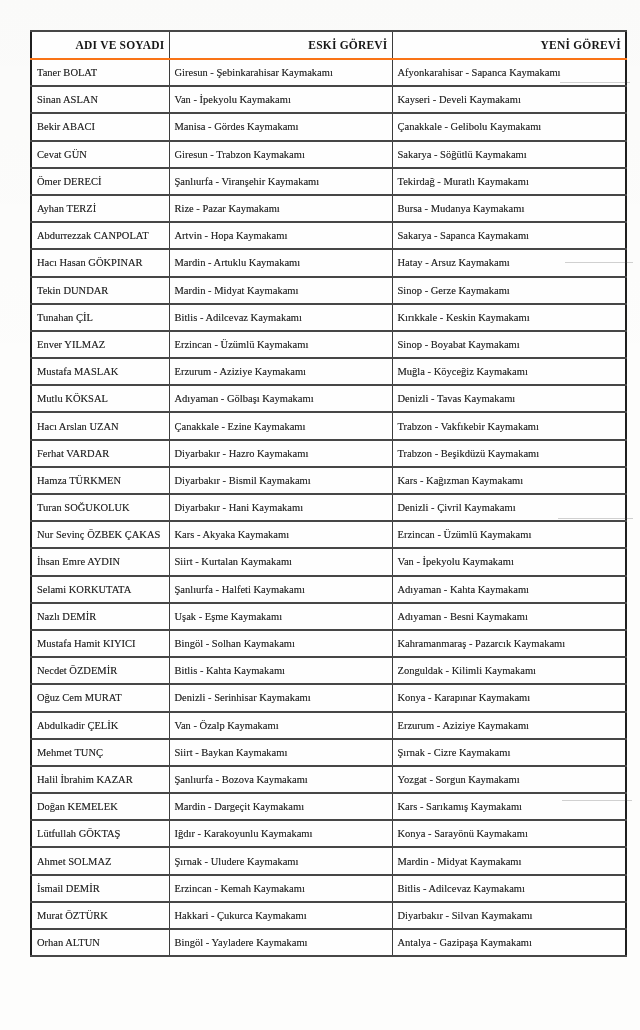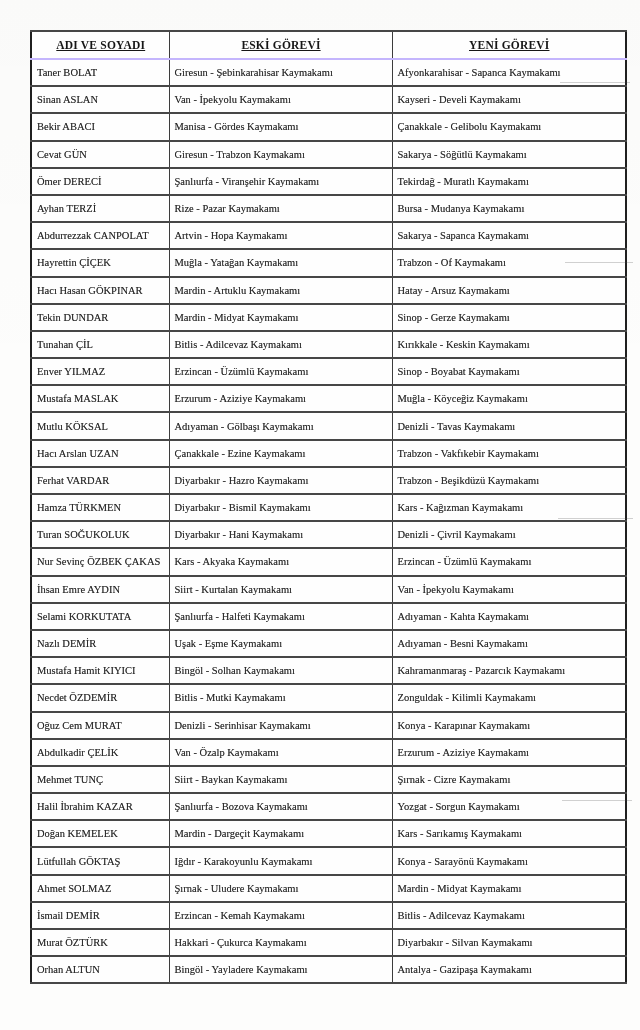--- a/index.html
+++ b/index.html
@@ -39,25 +39,24 @@
     border-bottom: 2px solid #474747;
     padding: 2px 4px 2px 5px;
     vertical-align: middle;
     overflow: hidden;
     white-space: nowrap;
   }
   th {
     height: 22px;
     font-size: 11.5px;
     font-weight: bold;
-    text-align: center;
-    text-decoration: underline;
+    text-align: right;
     color: #161616;
     letter-spacing: 0.2px;
-    border-bottom: 2px solid #c4b5fd;
+    border-bottom: 2px solid #f97316;
   }
   td {
     height: 21.2px;
     font-size: 10.5px;
     color: #2a2a2a;
     text-shadow: 0 0 0.6px rgba(40,40,40,0.55);
   }
   
   .scan-artifact {
     position: absolute;
@@ -113,25 +112,20 @@
           <td>Ayhan TERZİ</td>
           <td>Rize - Pazar Kaymakamı</td>
           <td>Bursa - Mudanya Kaymakamı</td>
         </tr>
         <tr>
           <td>Abdurrezzak CANPOLAT</td>
           <td>Artvin - Hopa Kaymakamı</td>
           <td>Sakarya - Sapanca Kaymakamı</td>
         </tr>
         <tr>
-          <td>Hayrettin ÇİÇEK</td>
-          <td>Muğla - Yatağan Kaymakamı</td>
-          <td>Trabzon - Of Kaymakamı</td>
-        </tr>
-        <tr>
           <td>Hacı Hasan GÖKPINAR</td>
           <td>Mardin - Artuklu Kaymakamı</td>
           <td>Hatay - Arsuz Kaymakamı</td>
         </tr>
         <tr>
           <td>Tekin DUNDAR</td>
           <td>Mardin - Midyat Kaymakamı</td>
           <td>Sinop - Gerze Kaymakamı</td>
         </tr>
         <tr>
@@ -194,21 +188,21 @@
           <td>Uşak - Eşme Kaymakamı</td>
           <td>Adıyaman - Besni Kaymakamı</td>
         </tr>
         <tr>
           <td>Mustafa Hamit KIYICI</td>
           <td>Bingöl - Solhan Kaymakamı</td>
           <td>Kahramanmaraş - Pazarcık Kaymakamı</td>
         </tr>
         <tr>
           <td>Necdet ÖZDEMİR</td>
-          <td>Bitlis - Mutki Kaymakamı</td>
+          <td>Bitlis - Kahta Kaymakamı</td>
           <td>Zonguldak - Kilimli Kaymakamı</td>
         </tr>
         <tr>
           <td>Oğuz Cem MURAT</td>
           <td>Denizli - Serinhisar Kaymakamı</td>
           <td>Konya - Karapınar Kaymakamı</td>
         </tr>
         <tr>
           <td>Abdulkadir ÇELİK</td>
           <td>Van - Özalp Kaymakamı</td>

